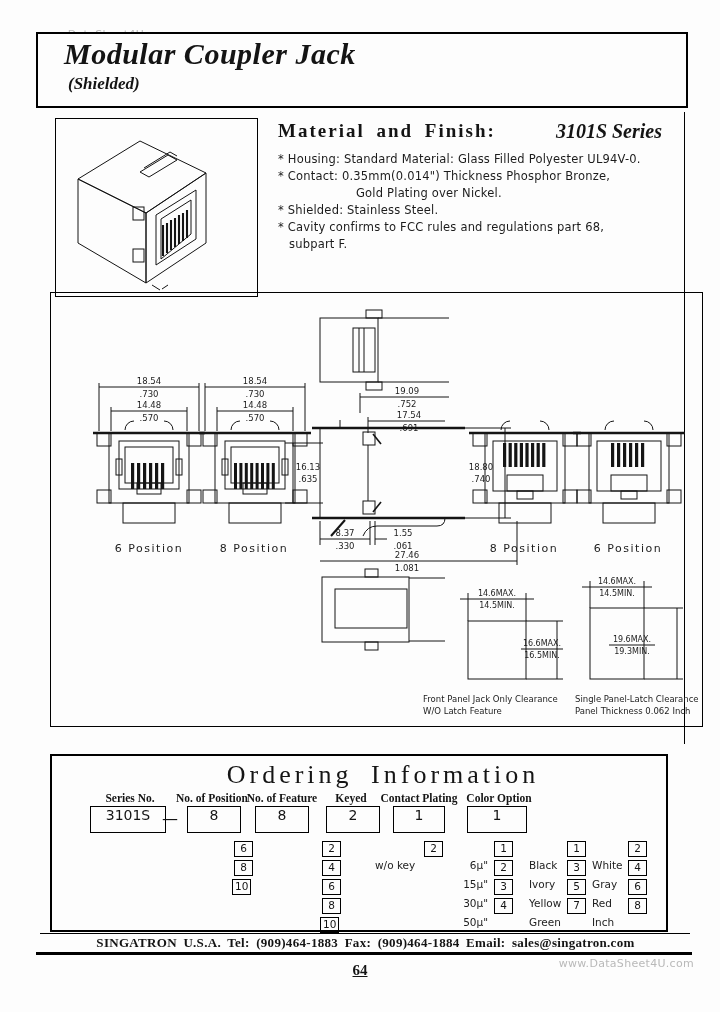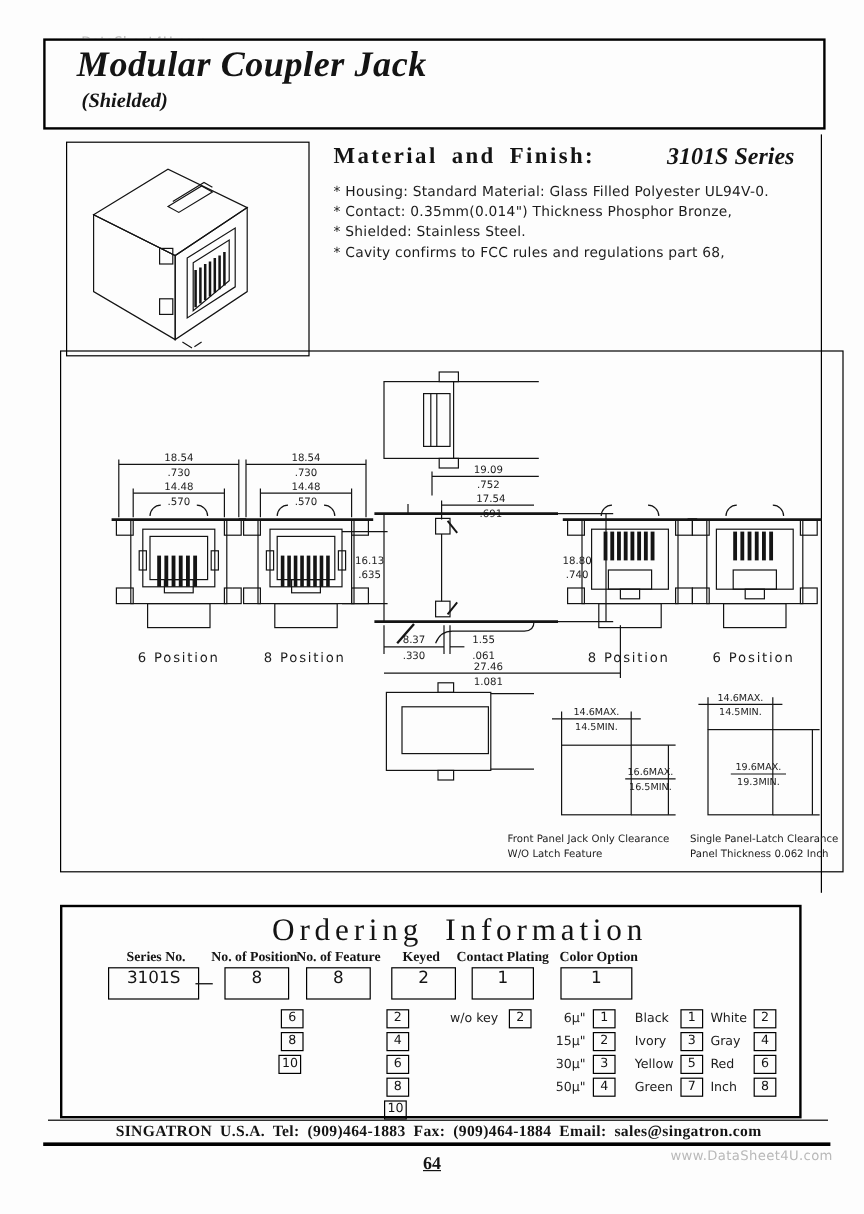--- a/index.html
+++ b/index.html
@@ -22,21 +22,21 @@
   .ind-lg{padding-left:78px;}
   .ind-sm{padding-left:11px;}
   .drawing-box{position:absolute;left:0;top:180px;width:615px;height:433px;border:1.5px solid #000;padding-left:36px;}
   
   .order-box{position:absolute;left:50px;top:754px;width:614px;height:174px;border:2px solid #000;}
   .ord-title{position:absolute;left:0;right:0;top:4px;text-align:center;font:26px "Liberation Serif",serif;letter-spacing:4px;word-spacing:8px;margin-left:48px;}
   .col-hdr{position:absolute;top:36px;transform:translateX(-50%);font:bold 11.5px "Liberation Serif",serif;white-space:nowrap;}
   .ex-box{position:absolute;top:50px;height:25px;line-height:25px;text-align:center;border:1.5px solid #000;font:14px "DejaVu Sans",sans-serif;}
   .dash{position:absolute;left:110px;top:50px;font:16px "DejaVu Sans",sans-serif;line-height:25px;}
   .ob{position:absolute;min-width:13px;height:14px;line-height:14px;padding:0 2px;text-align:center;border:1.4px solid #000;font:10.5px "DejaVu Sans",sans-serif;}
-  .ol{position:absolute;font:10.5px "DejaVu Sans",sans-serif;color:#1c1c1c;white-space:nowrap;}
+  .ol{position:absolute;font:10.5px "DejaVu Sans",sans-serif;color:#1c1c1c;white-space:nowrap;margin-top:16px;}
   .ol-r{text-align:right;}
   
   .foot-line1{position:absolute;left:40px;top:933px;width:650px;border-top:1.5px solid #000;}
   .foot-text{position:absolute;left:11px;right:0;top:935px;text-align:center;font:bold 13px "Liberation Serif",serif;letter-spacing:.3px;word-spacing:3px;}
   .foot-line2{position:absolute;left:36px;top:952px;width:656px;border-top:3px solid #000;}
   .page-num{position:absolute;left:0;right:0;top:962px;text-align:center;font:bold 15px "Liberation Serif",serif;text-decoration:underline;}
   
   svg{display:block;}
   svg .ln{stroke:#141414;stroke-width:1;fill:none;}
   svg .thk{stroke:#141414;stroke-width:2.4;fill:none;}
@@ -85,22 +85,24 @@
           <line x1="131" y1="91" x2="131" y2="119"></line>
         </g>
       </svg>
     </div>
 
     <div class="material">
       <div class="mat-head">Material and Finish:</div>
       <div class="mat">
         <div>* Housing: Standard Material: Glass Filled Polyester UL94V-0.</div>
         <div>* Contact: 0.35mm(0.014") Thickness Phosphor Bronze,</div>
+        <div class="ind-lg">Gold Plating over Nickel.</div>
         <div>* Shielded: Stainless Steel.</div>
         <div>* Cavity confirms to FCC rules and regulations part 68,</div>
+        <div class="ind-sm">subpart F.</div>
       </div>
     </div>
 
     <div class="drawing-box">
       <svg width="612" height="430" viewBox="0 0 612 430">
 
         <g>
           <g transform="translate(12,140)">
             <line class="thk" x1="-6" y1="0" x2="106" y2="0"></line>
             <rect class="ln" x="10" y="0" width="80" height="70"></rect>

